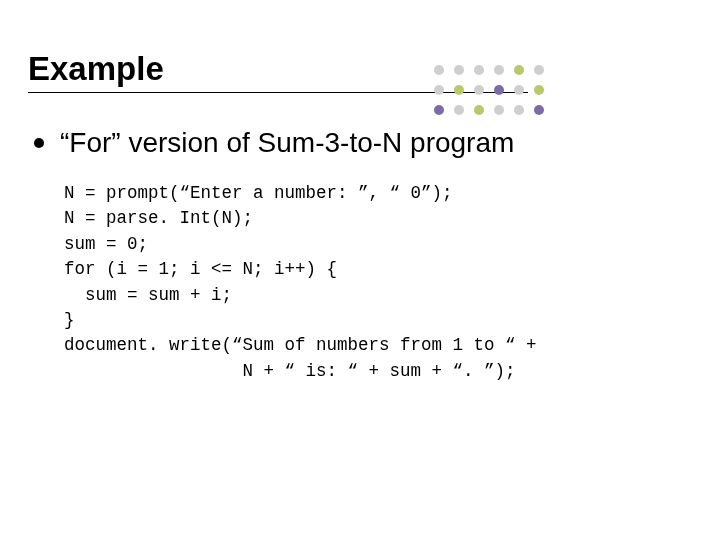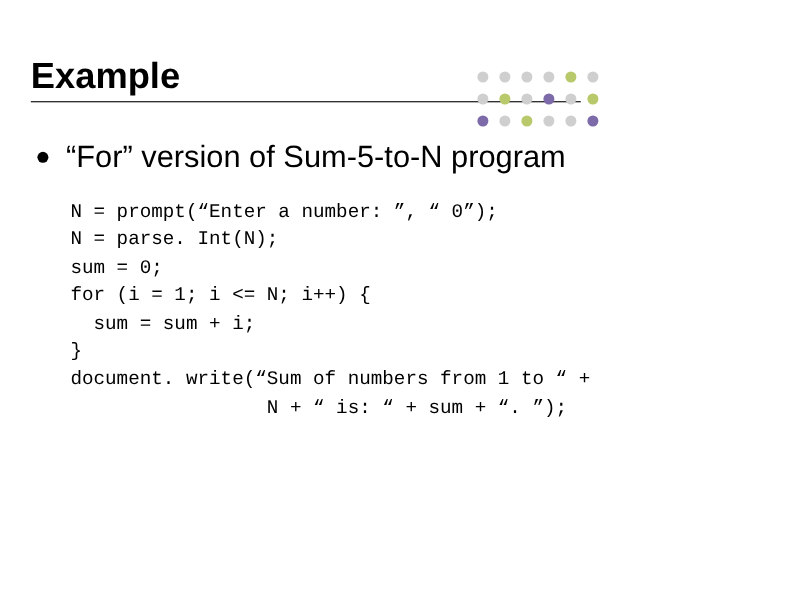--- a/index.html
+++ b/index.html
@@ -97,21 +97,21 @@
       <circle cx="90" cy="50" r="5" fill="#cfcfcf"></circle>
       <circle cx="110" cy="50" r="5" fill="#7d6aa8"></circle>
     </svg>
   </div>
 
   <h1 class="title">Example</h1>
   <hr class="title-underline">
 
   <div class="bullet-line">
     <span class="bullet-dot"></span>
-    <span class="bullet-text">“For” version of Sum-5-to-N program</span>
+    <span class="bullet-text">“For” version of Sum-3-to-N program</span>
   </div>
 
   <div class="code-block"><span>N = prompt(“Enter a number: ”, “ 0”);</span>
 <span>N = parse. Int(N);</span>
 <span>sum = 0;</span>
 <span>for (i = 1; i &lt;= N; i++) {</span>
 <span>  sum = sum + i;</span>
 <span>}</span>
 <span>document. write(“Sum of numbers from 1 to “ +</span>
 <span>                 N + “ is: “ + sum + “. ”);</span></div>

